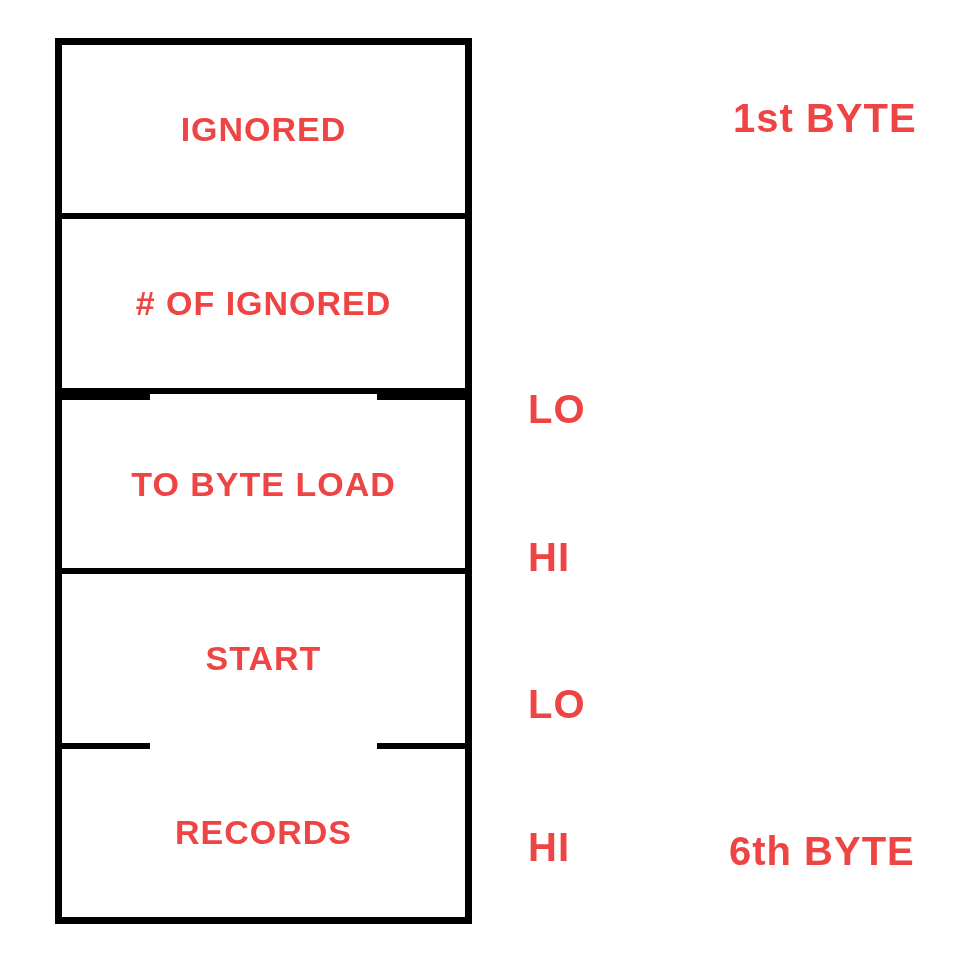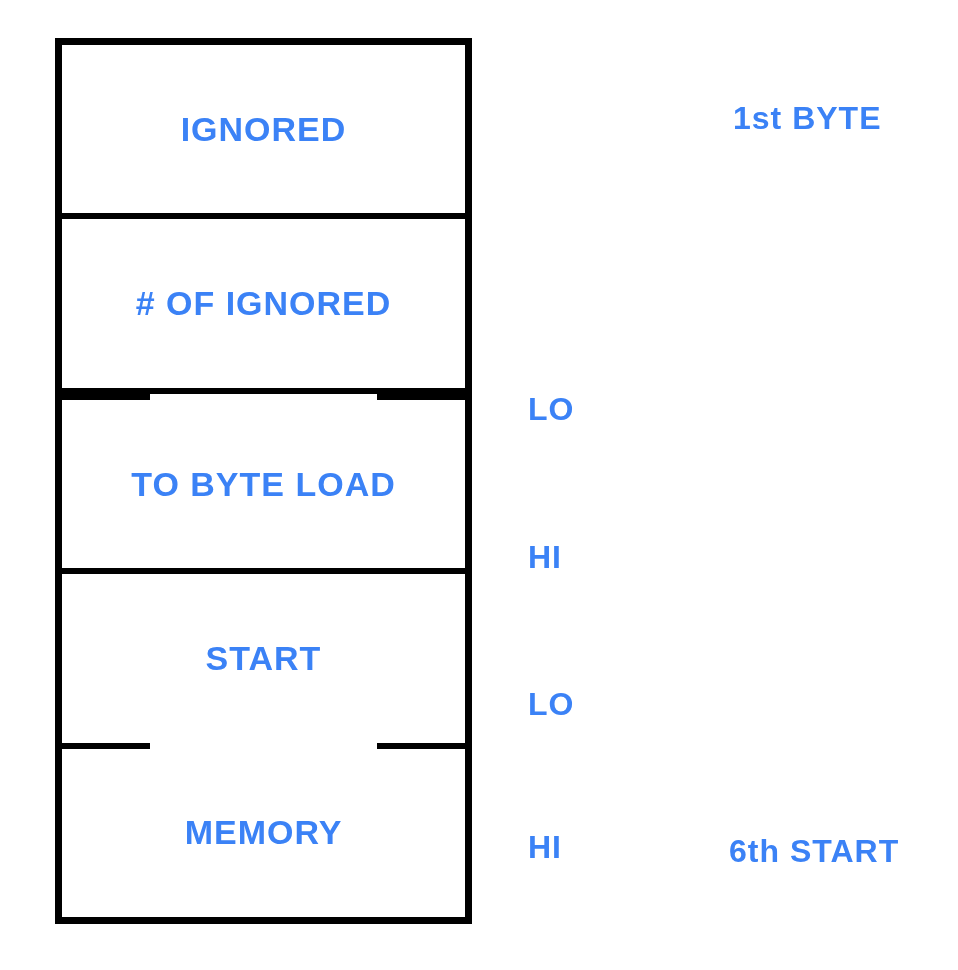--- a/index.html
+++ b/index.html
@@ -7,21 +7,21 @@
   html, body {
     background: #ffffff;
   }
 
   #canvas {
     position: relative;
     width: 958px;
     height: 970px;
     background: #ffffff;
     font-family: "Liberation Sans", "DejaVu Sans", sans-serif;
-    color: #3b82f6;
+    color: #ef4444;
     overflow: hidden;
   }
 
   
   .memory-box {
     position: absolute;
     left: 55px;
     top: 38px;
     width: 417px;
     height: 886px;
@@ -62,21 +62,21 @@
 
   .divider-partial .stub {
     width: 88px;
     height: 6px;
     background: #000000;
   }
 
   
   .side-label {
     position: absolute;
-    font-size: 32px;
+    font-size: 40px;
     font-weight: 700;
     letter-spacing: 1px;
     line-height: 40px;
     white-space: nowrap;
     text-align: right;
   }
 
   .lo-hi-col { left: 528px; }
   .byte-col-top { left: 733px; }
   .byte-col-bottom { left: 729px; }
@@ -122,30 +122,30 @@
     <div class="cell">
       <span class="cell-label">START</span>
     </div>
 
     <div class="divider-partial">
       <span class="stub"></span>
       <span class="stub"></span>
     </div>
 
     <div class="cell">
-      <span class="cell-label">MEMORY</span>
+      <span class="cell-label">RECORDS</span>
     </div>
 
   </div>
 
   <div class="side-label lo-hi-col pos-row3">LO</div>
 
   <div class="side-label lo-hi-col pos-row4">HI</div>
 
   <div class="side-label lo-hi-col pos-row5">LO</div>
 
   <div class="side-label lo-hi-col pos-row6">HI</div>
 
   <div class="side-label byte-col-top pos-row1">1st BYTE</div>
 
-  <div class="side-label byte-col-bottom pos-row6b">6th START</div>
+  <div class="side-label byte-col-bottom pos-row6b">6th BYTE</div>
 
 </div>
 
 </body></html>

